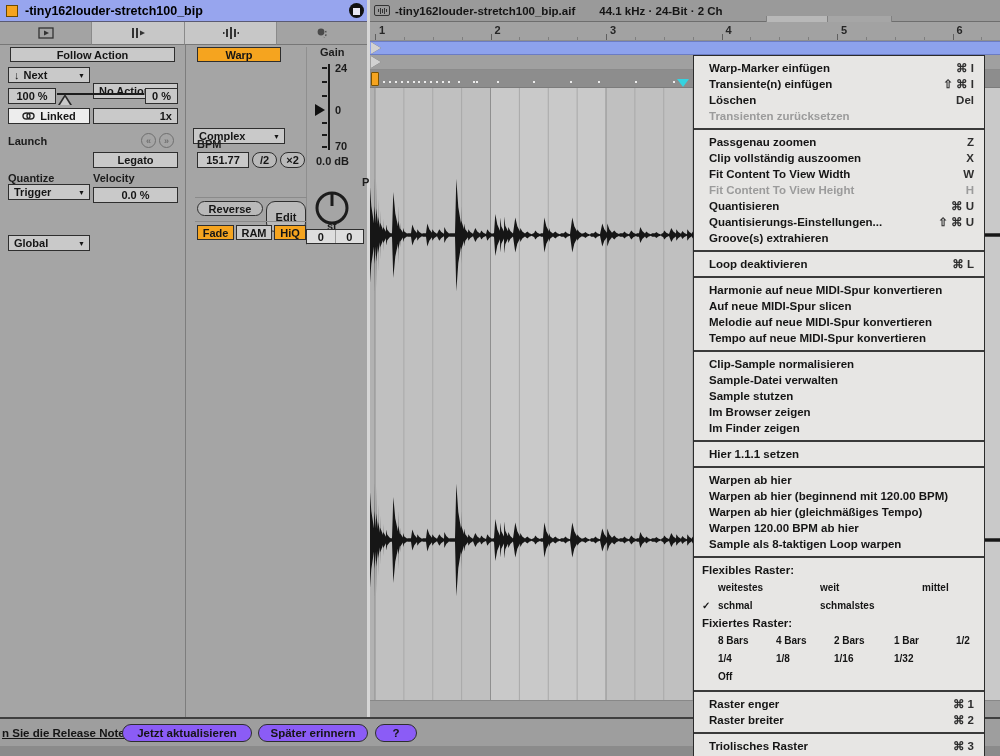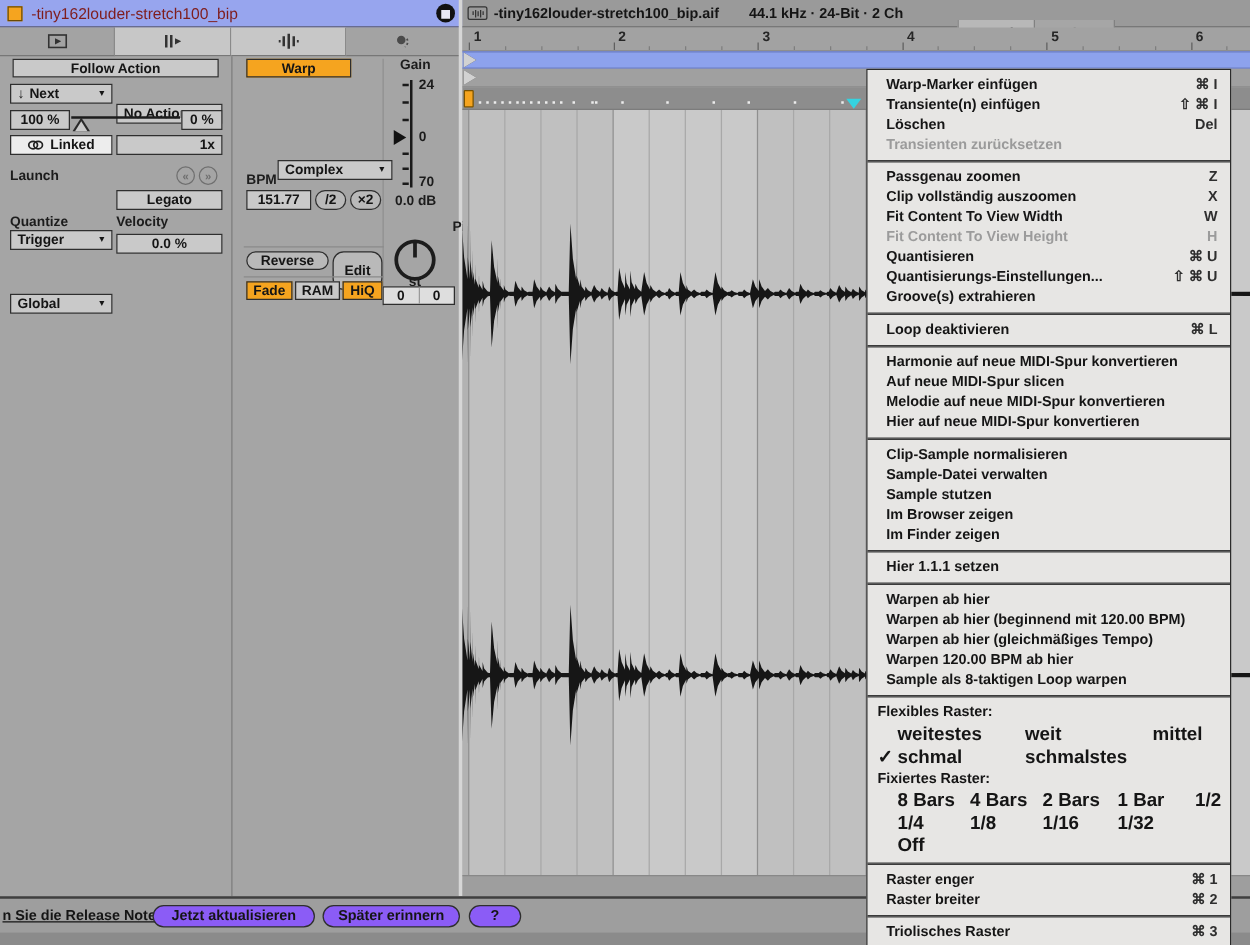--- a/index.html
+++ b/index.html
@@ -12,21 +12,21 @@
   .dd .car { position:absolute; right:4px; top:50%; transform:translateY(-50%); font-size:7px; }
   .pill { border-radius:9px; background:#b9b9b9; }
   .orange { background:#f5a41f; }
   .lbl { font-size:11px; font-weight:700; color:#1c1c1c; white-space:nowrap; }
   .muted { color:#6a6a6a; }
 
   
   #clip-titlebar { left:0; top:0; width:370px; height:22px; background:#97a5ee; border-bottom:1px solid #5a5a72;
                    display:flex; align-items:center; padding:0 6px; }
   #clip-titlebar .sq { width:12px; height:12px; background:#f5a41f; border:1px solid #6b4a00; margin-right:7px; }
-  #clip-titlebar .ttl { font-size:12.5px; font-weight:400; color:#7f1d1d; flex:1; }
+  #clip-titlebar .ttl { font-size:12.5px; font-weight:700; color:#000000; flex:1; }
   #clip-titlebar .discic { width:15px; height:15px; border-radius:50%; background:#111; position:relative; }
   #clip-titlebar .discic::after { content:""; position:absolute; left:4px; top:5px; width:7px; height:7px; background:#e8e8f4; }
 
   
   .cliptab { top:22px; height:23px; border-right:1px solid #8a8a8a; border-bottom:1px solid #777;
              display:flex; align-items:center; justify-content:center; }
   .t-dark { background:#a3a3a3; } .t-light { background:#c7c7c7; }
 
   
   .vline { background:#7d7d7d; width:1px; }
@@ -68,21 +68,21 @@
 
   
   #context-menu { left:693px; top:55px; width:292px; background:#e7e6e4; border:1px solid #2b2b2b; z-index:50; }
   .menu-section { padding:4px 0; }
   .menu-sep { height:2px; border-top:1px solid #3a3a3a; border-bottom:1px solid #3a3a3a; }
   .mitem { height:16px; line-height:16px; font-size:11.5px; font-weight:600; padding:0 10px 0 15px;
            display:flex; justify-content:space-between; white-space:nowrap; }
   .mitem .sc { color:#2e2e2e; font-weight:600; margin-left:8px; }
   .mitem.dis, .mitem.dis .sc { color:#9b9b9b; }
   .gridlab { height:17px; line-height:17px; font-size:11.5px; font-weight:600; padding-left:8px; }
-  .gridrow { display:grid; padding-left:24px; height:18px; line-height:18px; font-size:15px; font-weight:600; position:relative; }
+  .gridrow { display:grid; padding-left:24px; height:18px; line-height:18px; font-size:10px; font-weight:600; position:relative; }
   .flexrow { grid-template-columns:102px 102px auto; }
   .fixrow { grid-template-columns:58px 58px 60px 62px auto; }
   .chk { position:absolute; left:8px; top:0; }
 </style>
 </head>
 <body>
 
 <div id="clip-titlebar" class="abs">
   <span class="sq"></span>
   <span class="ttl">-tiny162louder-stretch100_bip</span>
@@ -183,21 +183,21 @@
     <span>0.0 %</span>
   </div>
 
 <div class="abs vline" style="left:185px;top:45px;height:672px;"></div>
 <div class="abs" style="left:367px;top:0;width:3px;height:717px;background:#d6d6d6;"></div>
 <div class="abs vline" style="left:306px;top:47px;height:198px;background:#8f8f8f;"></div>
 
 <div class="abs btn orange" style="left:197px;top:47px;width:84px;height:15px;">
     <span>Warp</span>
   </div>
-<div class="abs btn dd" style="left:193px;top:64px;width:92px;height:16px;margin-left:29px;">
+<div class="abs btn dd" style="left:193px;top:64px;width:92px;height:16px;">
   <span>Complex</span>
     <span class="car">▼</span>
 </div>
 
 <div class="abs lbl" style="left:197px;top:138px;">BPM</div>
 <div class="abs btn" style="left:197px;top:152px;width:52px;height:16px;">
     <span>151.77</span>
   </div>
 <div class="abs btn pill" style="left:252px;top:152px;width:25px;height:16px;">
     <span>/2</span>
@@ -433,21 +433,21 @@
       <div class="mitem">
         <span>Harmonie auf neue MIDI-Spur konvertieren</span>
       </div>
       <div class="mitem">
         <span>Auf neue MIDI-Spur slicen</span>
       </div>
       <div class="mitem">
         <span>Melodie auf neue MIDI-Spur konvertieren</span>
       </div>
       <div class="mitem">
-        <span>Hier auf neue MIDI-Spur konvertieren</span>
+        <span>Tempo auf neue MIDI-Spur konvertieren</span>
       </div>
     </div>
     <div class="menu-sep"></div>
     <div class="menu-section">
       <div class="mitem">
         <span>Clip-Sample normalisieren</span>
       </div>
       <div class="mitem">
         <span>Sample-Datei verwalten</span>
       </div>

